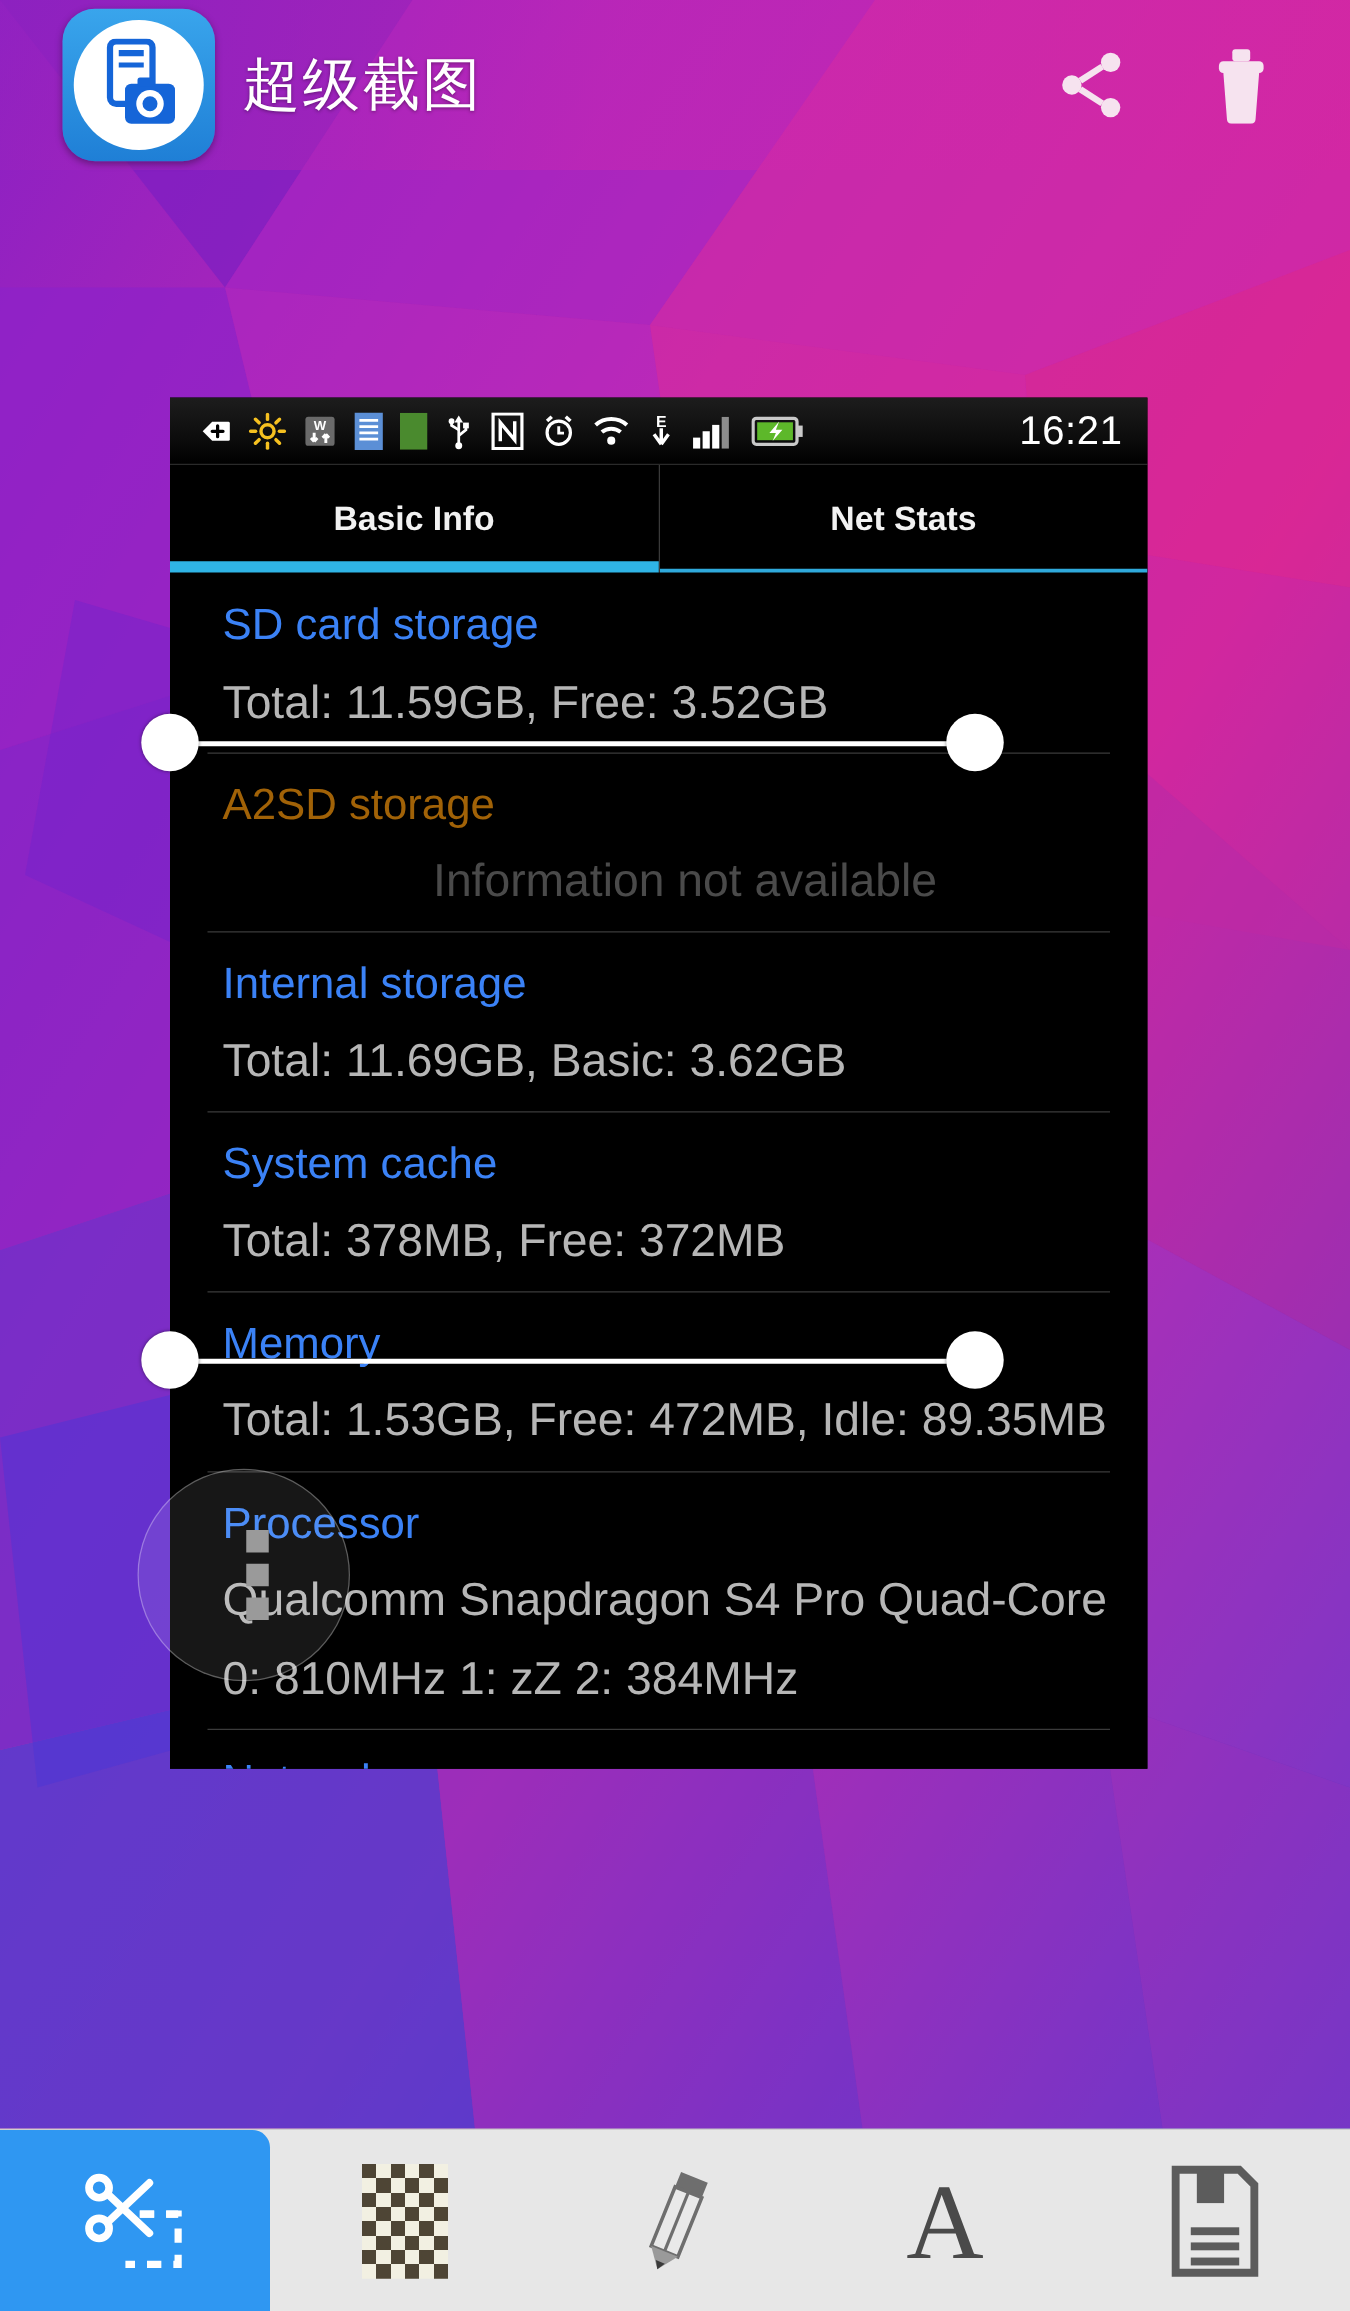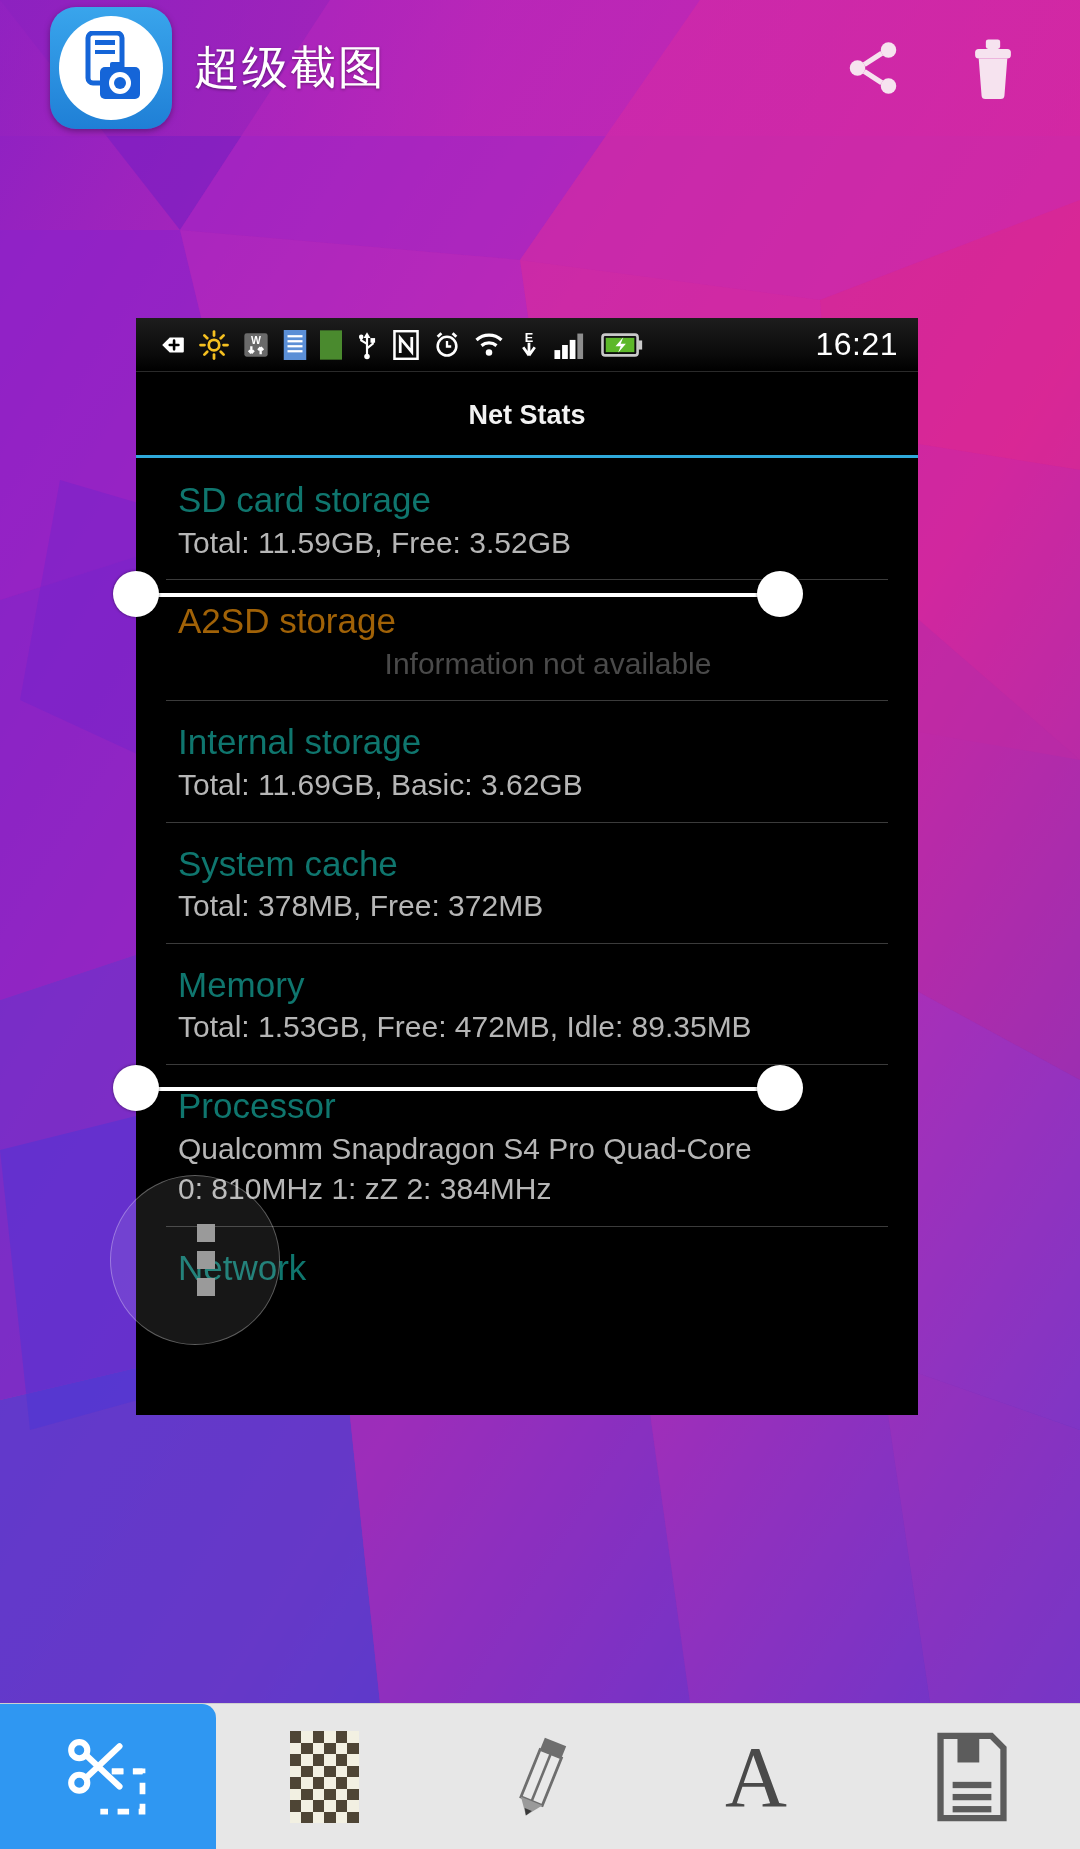--- a/index.html
+++ b/index.html
@@ -74,22 +74,22 @@
   }
   .tab.active::after { height: 9px; background: #2fb4e6; }
 
   
   .list { background: #000; }
   .row { padding: 22px 0 18px 42px; position: relative; }
   .row + .row::before {
     content: ""; position: absolute; left: 30px; right: 30px; top: 0;
     height: 1px; background: #3b3b3b;
   }
-  .row .ttl { color: #0f766e; font-size: 35px; font-weight: 400; line-height: 1.16; }
-  .row .sub { color: #b6b6b6; font-size: 30px; margin-top: 4px; line-height: 1.22; white-space: nowrap; }
+  .row .ttl { color: #3b82f6; font-size: 35px; font-weight: 400; line-height: 1.16; }
+  .row .sub { color: #b6b6b6; font-size: 37px; margin-top: 18px; line-height: 1.22; white-space: nowrap; }
   .row.disabled .ttl { color: #a16207; }
   .row.disabled .sub { color: #4a4a4a; text-align: center; }
 
   
   .crop-line {
     position: absolute; z-index: 31; background: #fff; height: 4px;
   }
   .handle {
     position: absolute; width: 46px; height: 46px; border-radius: 50%;
     background: #fff; z-index: 32; box-shadow: 0 0 3px rgba(0,0,0,.5);
@@ -269,20 +269,21 @@
           <rect x="1" y="2" width="27" height="16" rx="2" fill="none" stroke="#c9c9c9" stroke-width="2"></rect>
           <rect x="3.5" y="4.5" width="22" height="11" fill="#5db82a"></rect>
           <rect x="28.5" y="6.5" width="3" height="7" fill="#c9c9c9"></rect>
           <path d="M17 4 l-6 7 h4 l-2 5 6 -7 h-4 z" fill="#fff"></path>
         </svg>
       </div>
       <div class="sb-time">16:21</div>
     </div>
 
     <div class="tabs">
+      <div class="tab active">Basic Info</div>
       <div class="tab">Net Stats</div>
     </div>
 
     <div class="list">
       <div class="row">
         <div class="ttl">SD card storage</div>
         <div class="sub">Total: 11.59GB, Free: 3.52GB</div>
       </div>
       <div class="row disabled">
         <div class="ttl">A2SD storage</div>

